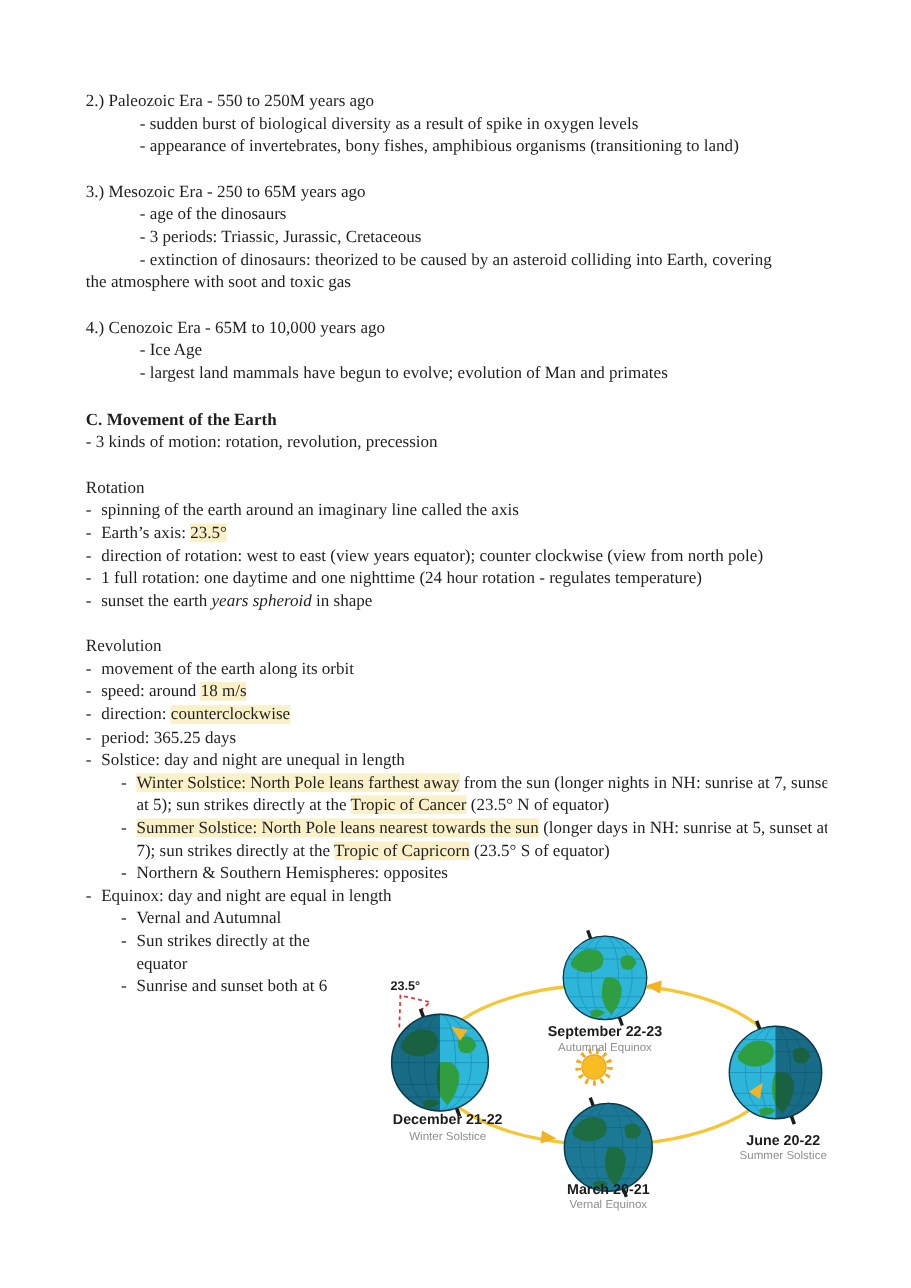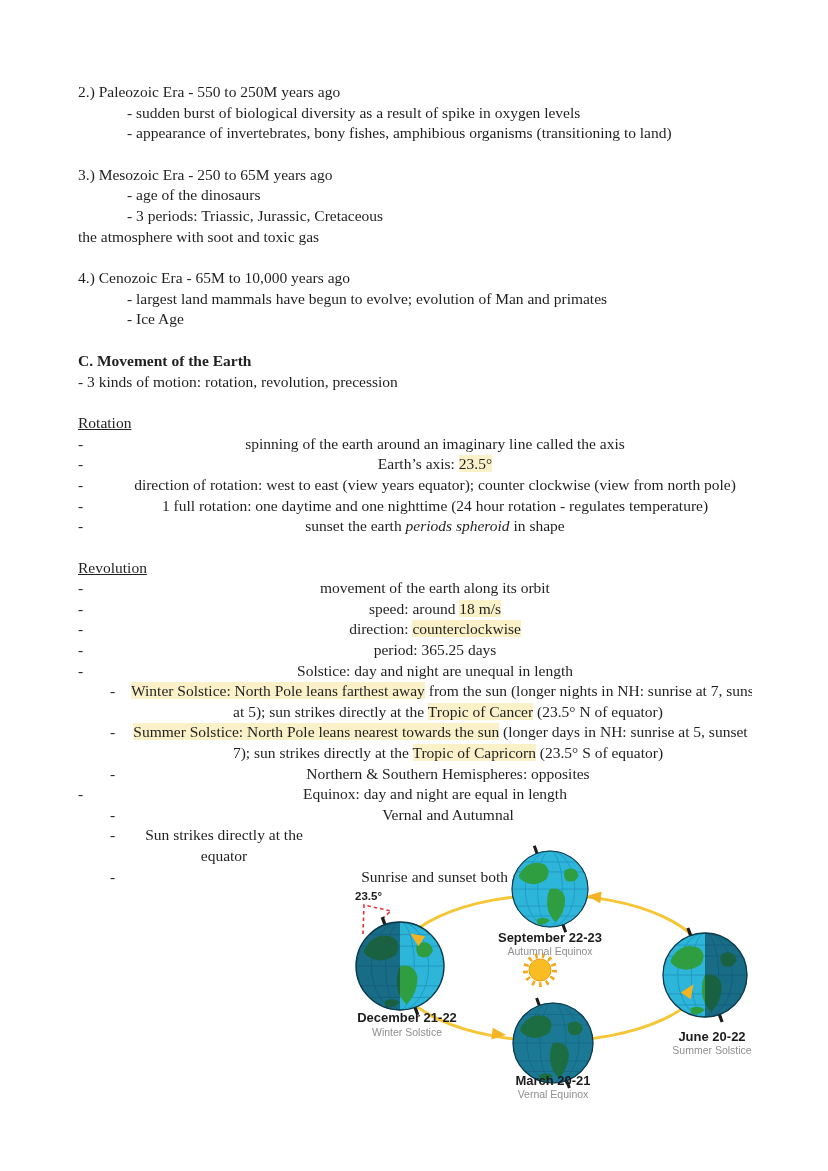--- a/index.html
+++ b/index.html
@@ -5,27 +5,27 @@
   html,body { margin:0; padding:0; background:#ffffff; }
   .page {
     position:relative; width:752px; height:1171px; background:#ffffff;
     font-family:"Liberation Serif", serif; font-size:15.5px; line-height:20.6px;
     color:#1f1f1f; overflow:hidden;
   }
   .content { position:absolute; left:78px; top:82px; width:700px; }
   .gap { height:21px; }
   .nw { white-space:nowrap; }
   .bold { font-weight:bold; }
-  .u { text-decoration:underline; }
+  .u { }
   .it { font-style:italic; }
   .sub  { margin-left:49px; }
   .sub2 { }
   .li  { display:flex; }
   .li .m { flex:0 0 14px; }
-  .li .t { flex:1 1 auto;text-align:center; }
+  .li .t { flex:1 1 auto; }
   .li2 { margin-left:32px; }
   .li2 .t { max-width:648px; }
   .w200 .t { max-width:200px; }
   .hl { background:#fbf1c9; }
   .diagram { position:absolute; left:343px; top:842px; width:430px; height:264px; }
   .d-date  { font:bold 13px "Liberation Sans", sans-serif; fill:#1c1c1c; }
   .d-event { font:10.5px "Liberation Sans", sans-serif; fill:#8f8f8f; }
   .d-tilt  { font:bold 11.5px "Liberation Sans", sans-serif; fill:#1c1c1c; }
 </style>
 </head>
@@ -38,28 +38,29 @@
       <div class="nw">2.) Paleozoic Era - 550 to 250M years ago</div>
       <div class="sub nw">- sudden burst of biological diversity as a result of spike in oxygen levels</div>
       <div class="sub nw">- appearance of invertebrates, bony fishes, amphibious organisms (transitioning to land)</div>
     </div>
     <div class="gap"></div>
 
     <div>
       <div class="nw">3.) Mesozoic Era - 250 to 65M years ago</div>
       <div class="sub nw">- age of the dinosaurs</div>
       <div class="sub nw">- 3 periods: Triassic, Jurassic, Cretaceous</div>
+      <div class="sub nw">- extinction of dinosaurs: theorized to be caused by an asteroid colliding into Earth, covering</div>
       <div class="sub2 nw">the atmosphere with soot and toxic gas</div>
     </div>
     <div class="gap"></div>
 
     <div>
       <div class="nw">4.) Cenozoic Era - 65M to 10,000 years ago</div>
+      <div class="sub nw">- Ice Age</div>
       <div class="sub nw">- largest land mammals have begun to evolve; evolution of Man and primates</div>
-      <div class="sub nw">- Ice Age</div>
     </div>
     <div class="gap"></div>
 
     <div>
       <div class="bold nw">C. Movement of the Earth</div>
       <div class="nw">- 3 kinds of motion: rotation, revolution, precession</div>
     </div>
     <div class="gap"></div>
 
     <div>
@@ -75,21 +76,21 @@
       <div class="li">
         <span class="m">-</span>
         <span class="t nw">direction of rotation: west to east (view years equator); counter clockwise (view from north pole)</span>
       </div>
       <div class="li">
         <span class="m">-</span>
         <span class="t nw">1 full rotation: one daytime and one nighttime (24 hour rotation - regulates temperature)</span>
       </div>
       <div class="li">
         <span class="m">-</span>
-        <span class="t nw"><span>sunset the earth </span><span class="it">periods spheroid</span><span> in shape</span></span>
+        <span class="t nw"><span>sunset the earth </span><span class="it">years spheroid</span><span> in shape</span></span>
       </div>
     </div>
     <div class="gap"></div>
 
     <div>
       <div class="u nw">Revolution</div>
       <div class="li">
         <span class="m">-</span>
         <span class="t nw">movement of the earth along its orbit</span>
       </div>

